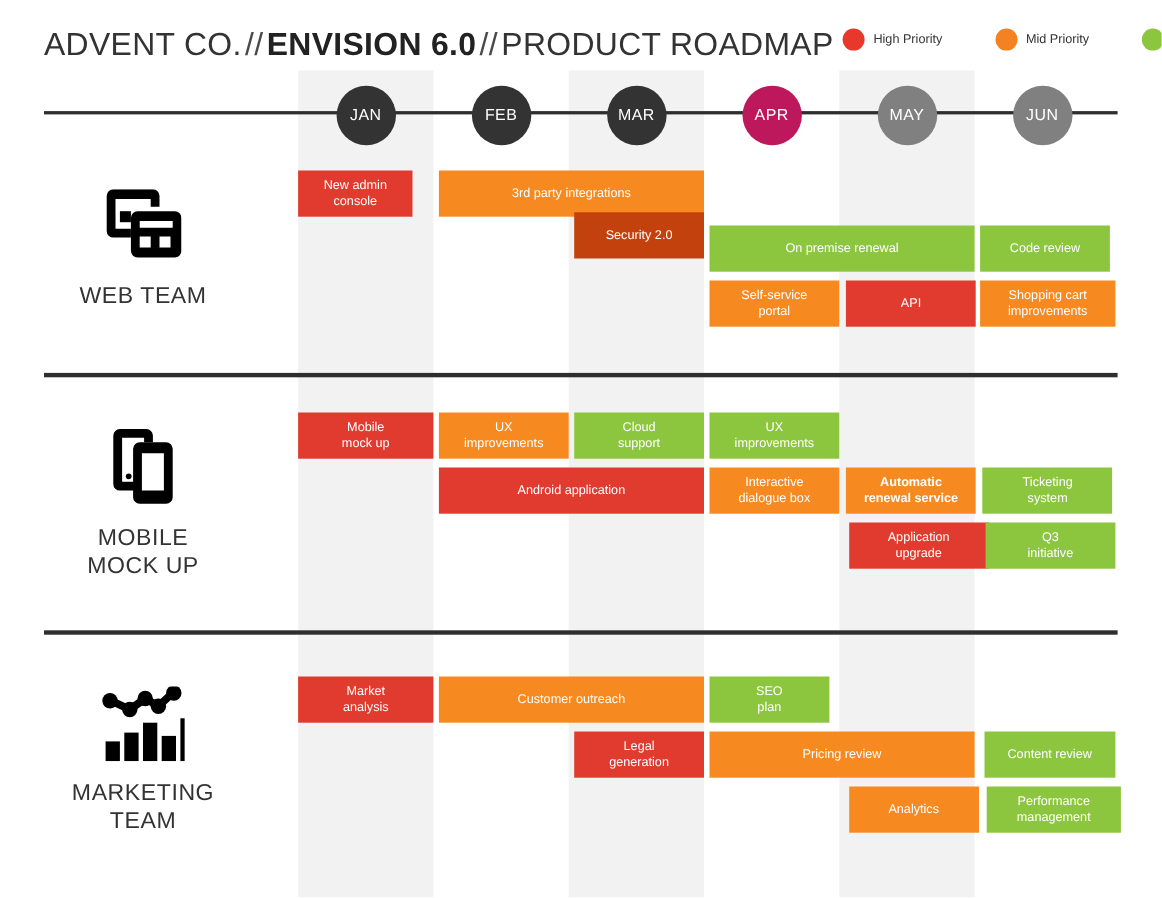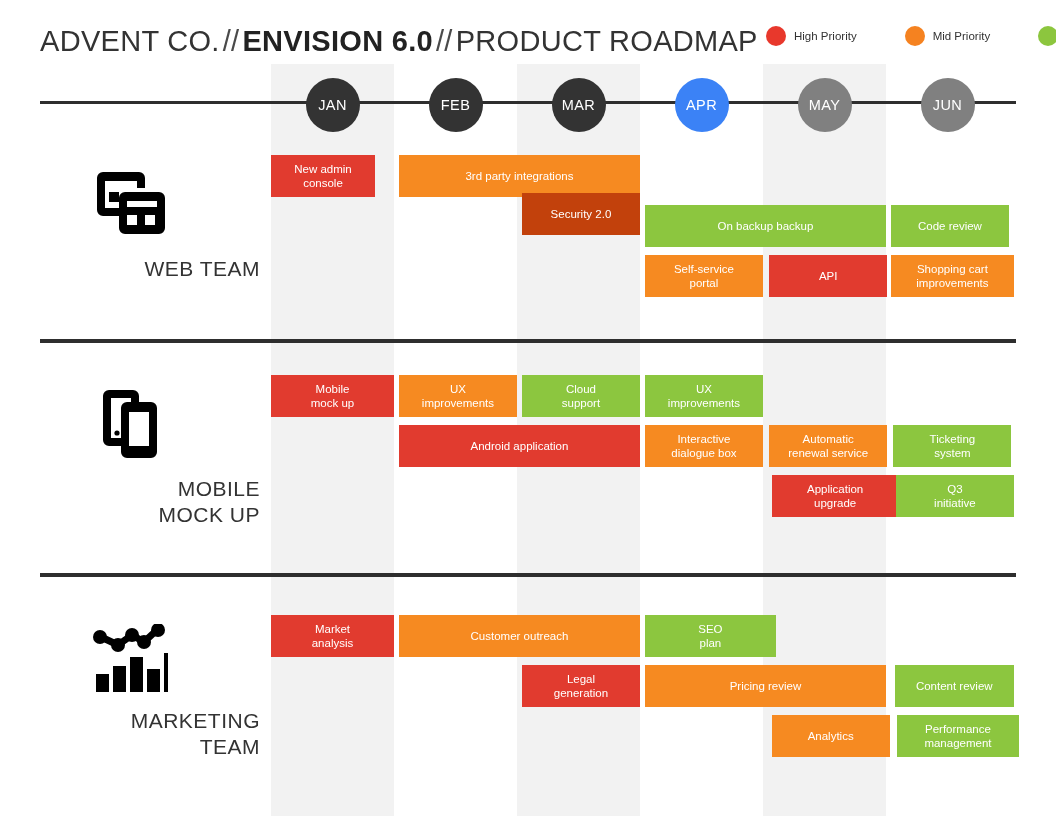--- a/index.html
+++ b/index.html
@@ -42,21 +42,21 @@
   .stripes { position: absolute; left: 0; top: 64px; width: 1056px; height: 752px; }
   .stripe { position: absolute; top: 0; bottom: 0; width: 123px; background: #f2f2f2; }
 
   
   .divider {
     position: absolute; left: 40px; width: 976px; height: 4px;
     background: #2e2e2e;
   }
 
   
-  .team { position: absolute; left: 0; width: 260px; text-align: right; }
+  .team { position: absolute; left: 0; width: 260px; text-align: center; }
   .team-icon { display: flex; justify-content: center; align-items: flex-end; height: 80px; }
   .team-icon svg { display: block; }
   .team-name {
     margin-top: 16px; font-size: 21px; line-height: 26px;
     color: #333333; letter-spacing: .5px; white-space: pre-line;
   }
 
   
   .lane { position: absolute; left: 0; width: 1056px; }
   .bar {
@@ -96,21 +96,21 @@
       <div class="legend-item">
         <span class="legend-dot" style="background: rgb(140, 198, 62);"></span>
       </div>
     </div>
 
   <div class="axis"></div>
   <div id="months">
       <div class="month" style="left: 305.5px; background: rgb(51, 51, 51);">JAN</div>
       <div class="month" style="left: 428.5px; background: rgb(51, 51, 51);">FEB</div>
       <div class="month" style="left: 551.5px; background: rgb(51, 51, 51);">MAR</div>
-      <div class="month" style="left: 674.5px; background: #3b82f6;">APR</div>
+      <div class="month" style="left: 674.5px; background: #be185d;">APR</div>
       <div class="month" style="left: 797.5px; background: rgb(128, 128, 128);">MAY</div>
       <div class="month" style="left: 920.5px; background: rgb(128, 128, 128);">JUN</div>
     </div>
 
   <div id="sections">
       <div class="team" style="top: 160px;">
         <div class="team-icon">
           <svg width="70" height="68" viewBox="0 0 70 68">
             <g fill="#000">
               <path d="M2 6a6 6 0 0 1 6-6h36a6 6 0 0 1 6 6v10h-8V9H10v27h14v8H8a6 6 0 0 1-6-6V6z"></path>
@@ -120,21 +120,21 @@
             </g>
           </svg>
         </div>
         <div class="team-name">WEB TEAM</div>
       </div>
       <div class="lane" style="top: 0px;">
         <div class="bar" style="left: 271px; width: 104px; top: 155px; background: rgb(225, 59, 47);">New admin
 console</div>
         <div class="bar" style="left: 398.92px; width: 241.08px; top: 155px; background: rgb(246, 138, 33);">3rd party integrations</div>
         <div class="bar" style="left: 521.92px; width: 118.08px; top: 193px; background: #c2410c;">Security 2.0</div>
-        <div class="bar" style="left: 644.92px; width: 241.08px; top: 205px; background: rgb(140, 198, 63);">On backup backup</div>
+        <div class="bar" style="left: 644.92px; width: 241.08px; top: 205px; background: rgb(140, 198, 63);">On premise renewal</div>
         <div class="bar" style="left: 890.92px; width: 118.08px; top: 205px; background: rgb(140, 198, 63);">Code review</div>
         <div class="bar" style="left: 644.92px; width: 118.08px; top: 255px; background: rgb(246, 138, 33);">Self-service
 portal</div>
         <div class="bar" style="left: 769.15px; width: 118.08px; top: 255px; background: rgb(225, 59, 47);">API</div>
         <div class="bar" style="left: 890.92px; width: 123px; top: 255px; background: rgb(246, 138, 33);">Shopping cart
 improvements</div>
       </div>
       <div class="team" style="top: 380px;">
         <div class="team-icon">
           <svg width="62" height="70" viewBox="0 0 62 70">
@@ -154,21 +154,21 @@
 mock up</div>
         <div class="bar" style="left: 398.92px; width: 118.08px; top: 375px; background: rgb(246, 138, 33);">UX
 improvements</div>
         <div class="bar" style="left: 521.92px; width: 118.08px; top: 375px; background: rgb(140, 198, 63);">Cloud
 support</div>
         <div class="bar" style="left: 644.92px; width: 118.08px; top: 375px; background: rgb(140, 198, 63);">UX
 improvements</div>
         <div class="bar" style="left: 398.92px; width: 241.08px; top: 425px; background: rgb(225, 59, 47);">Android application</div>
         <div class="bar" style="left: 644.92px; width: 118.08px; top: 425px; background: rgb(246, 138, 33);">Interactive
 dialogue box</div>
-        <div class="bar" style="left: 769.15px; width: 118.08px; top: 425px; background: rgb(246, 138, 33);">Automatic
+        <div class="bar" style="left: 769.15px; width: 118.08px; top: 425px; background: rgb(246, 138, 33); font-weight: bold;">Automatic
 renewal service</div>
         <div class="bar" style="left: 893.38px; width: 118.08px; top: 425px; background: rgb(140, 198, 63);">Ticketing
 system</div>
         <div class="bar" style="left: 771.61px; width: 127px; top: 475px; background: rgb(225, 59, 47);">Application
 upgrade</div>
         <div class="bar" style="left: 895.84px; width: 118.08px; top: 475px; background: rgb(140, 198, 63);">Q3
 initiative</div>
       </div>
       <div class="team" style="top: 612px;">
         <div class="team-icon">
@@ -188,21 +188,21 @@
             </g>
           </svg>
         </div>
         <div class="team-name">MARKETING
 TEAM</div>
       </div>
       <div class="lane" style="top: 0px;">
         <div class="bar" style="left: 271px; width: 123px; top: 615px; background: rgb(225, 59, 47);">Market
 analysis</div>
         <div class="bar" style="left: 398.92px; width: 241.08px; top: 615px; background: rgb(246, 138, 33);">Customer outreach</div>
-        <div class="bar" style="left: 644.92px; width: 131px; top: 615px; background: rgb(140, 198, 63);">SEO
+        <div class="bar" style="left: 644.92px; width: 109px; top: 615px; background: rgb(140, 198, 63);">SEO
 plan</div>
         <div class="bar" style="left: 521.92px; width: 118.08px; top: 665px; background: rgb(225, 59, 47);">Legal
 generation</div>
         <div class="bar" style="left: 644.92px; width: 241.08px; top: 665px; background: rgb(246, 138, 33);">Pricing review</div>
         <div class="bar" style="left: 894.61px; width: 119.31px; top: 665px; background: rgb(140, 198, 63);">Content review</div>
         <div class="bar" style="left: 771.61px; width: 118.08px; top: 715px; background: rgb(246, 138, 33);">Analytics</div>
         <div class="bar" style="left: 897.07px; width: 121.77px; top: 715px; background: rgb(140, 198, 63);">Performance
 management</div>
       </div>
     </div>

